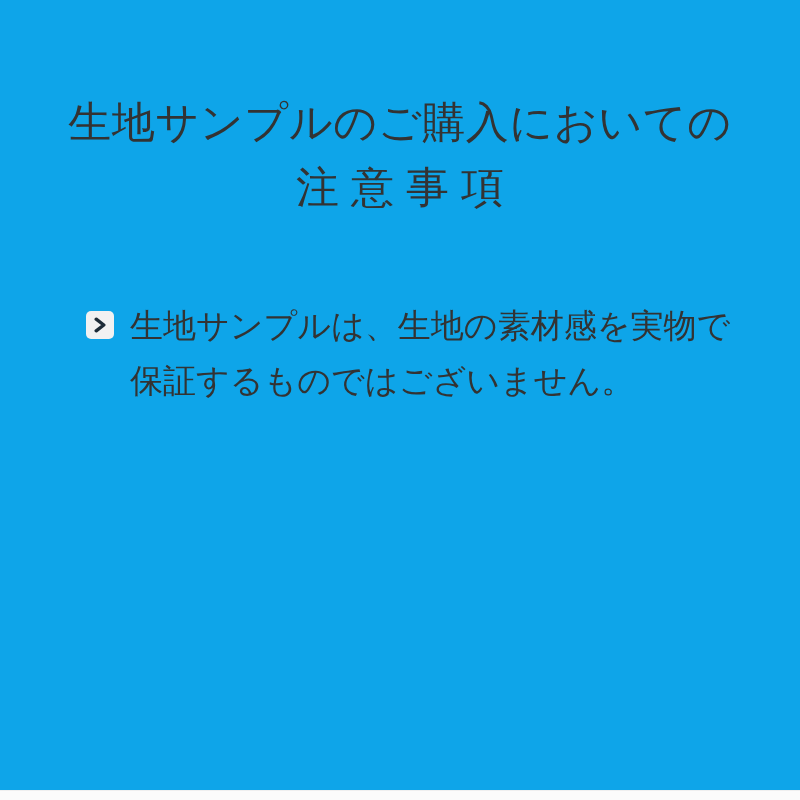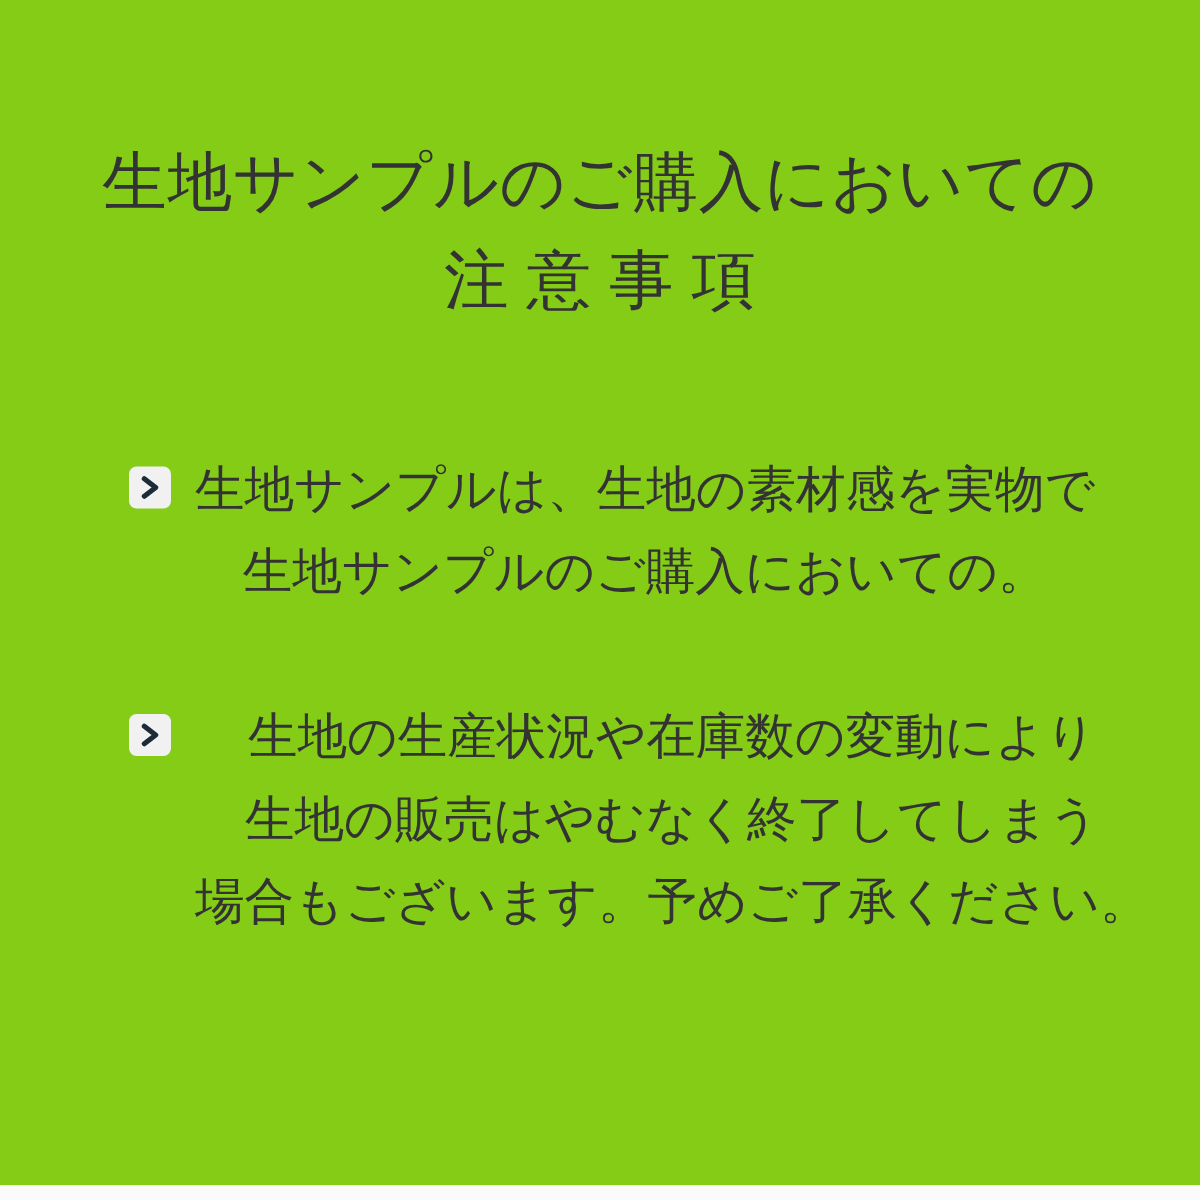--- a/index.html
+++ b/index.html
@@ -4,21 +4,21 @@
 <style>
   html, body {
     margin: 0;
     padding: 0;
     background: #ffffff;
   }
   .page {
     position: relative;
     width: 800px;
     height: 800px;
-    background: #84cc16;
+    background: #0ea5e9;
     overflow: hidden;
   }
   .title-block {
     padding-top: 97px;
     text-align: center;
     font-family: "DejaVu Serif", "Liberation Serif", serif;
     color: #333333;
   }
   .title-line1 {
     font-size: 43px;
@@ -55,21 +55,20 @@
     justify-content: center;
   }
   .note-text {
     font-family: "DejaVu Sans", "Liberation Sans", sans-serif;
     font-size: 33px;
     line-height: 55px;
     color: #333333;
   }
   .note-line {
     white-space: nowrap;
-    text-align: center;
   }
   .bottom-divider {
     position: absolute;
     left: 0;
     bottom: 0;
     width: 100%;
     height: 9px;
     border-top: 1px solid #efefef;
     background: #fbfbfb;
   }
@@ -87,34 +86,22 @@
   <div class="notes">
 
     <div class="note-item">
       <span class="note-icon">
         <svg width="14" height="16" viewBox="0 0 14 16" aria-hidden="true">
           <path d="M3.2 2.2 L10.8 8 L3.2 13.8" stroke="#1d2b38" stroke-width="3.4" fill="none" stroke-linecap="round" stroke-linejoin="round"></path>
         </svg>
       </span>
       <div class="note-text">
         <div class="note-line">生地サンプルは、生地の素材感を実物で</div>
-        <div class="note-line">生地サンプルのご購入においての。</div>
+        <div class="note-line">保証するものではございません。</div>
       </div>
     </div>
 
-    <div class="note-item">
-      <span class="note-icon">
-        <svg width="14" height="16" viewBox="0 0 14 16" aria-hidden="true">
-          <path d="M3.2 2.2 L10.8 8 L3.2 13.8" stroke="#1d2b38" stroke-width="3.4" fill="none" stroke-linecap="round" stroke-linejoin="round"></path>
-        </svg>
-      </span>
-      <div class="note-text">
-        <div class="note-line">生地の生産状況や在庫数の変動により</div>
-        <div class="note-line">生地の販売はやむなく終了してしまう</div>
-        <div class="note-line">場合もございます。予めご了承ください。</div>
-      </div>
-    </div>
 
   </div>
 
   <div class="bottom-divider"></div>
 
 </div>
 
 </body></html>

